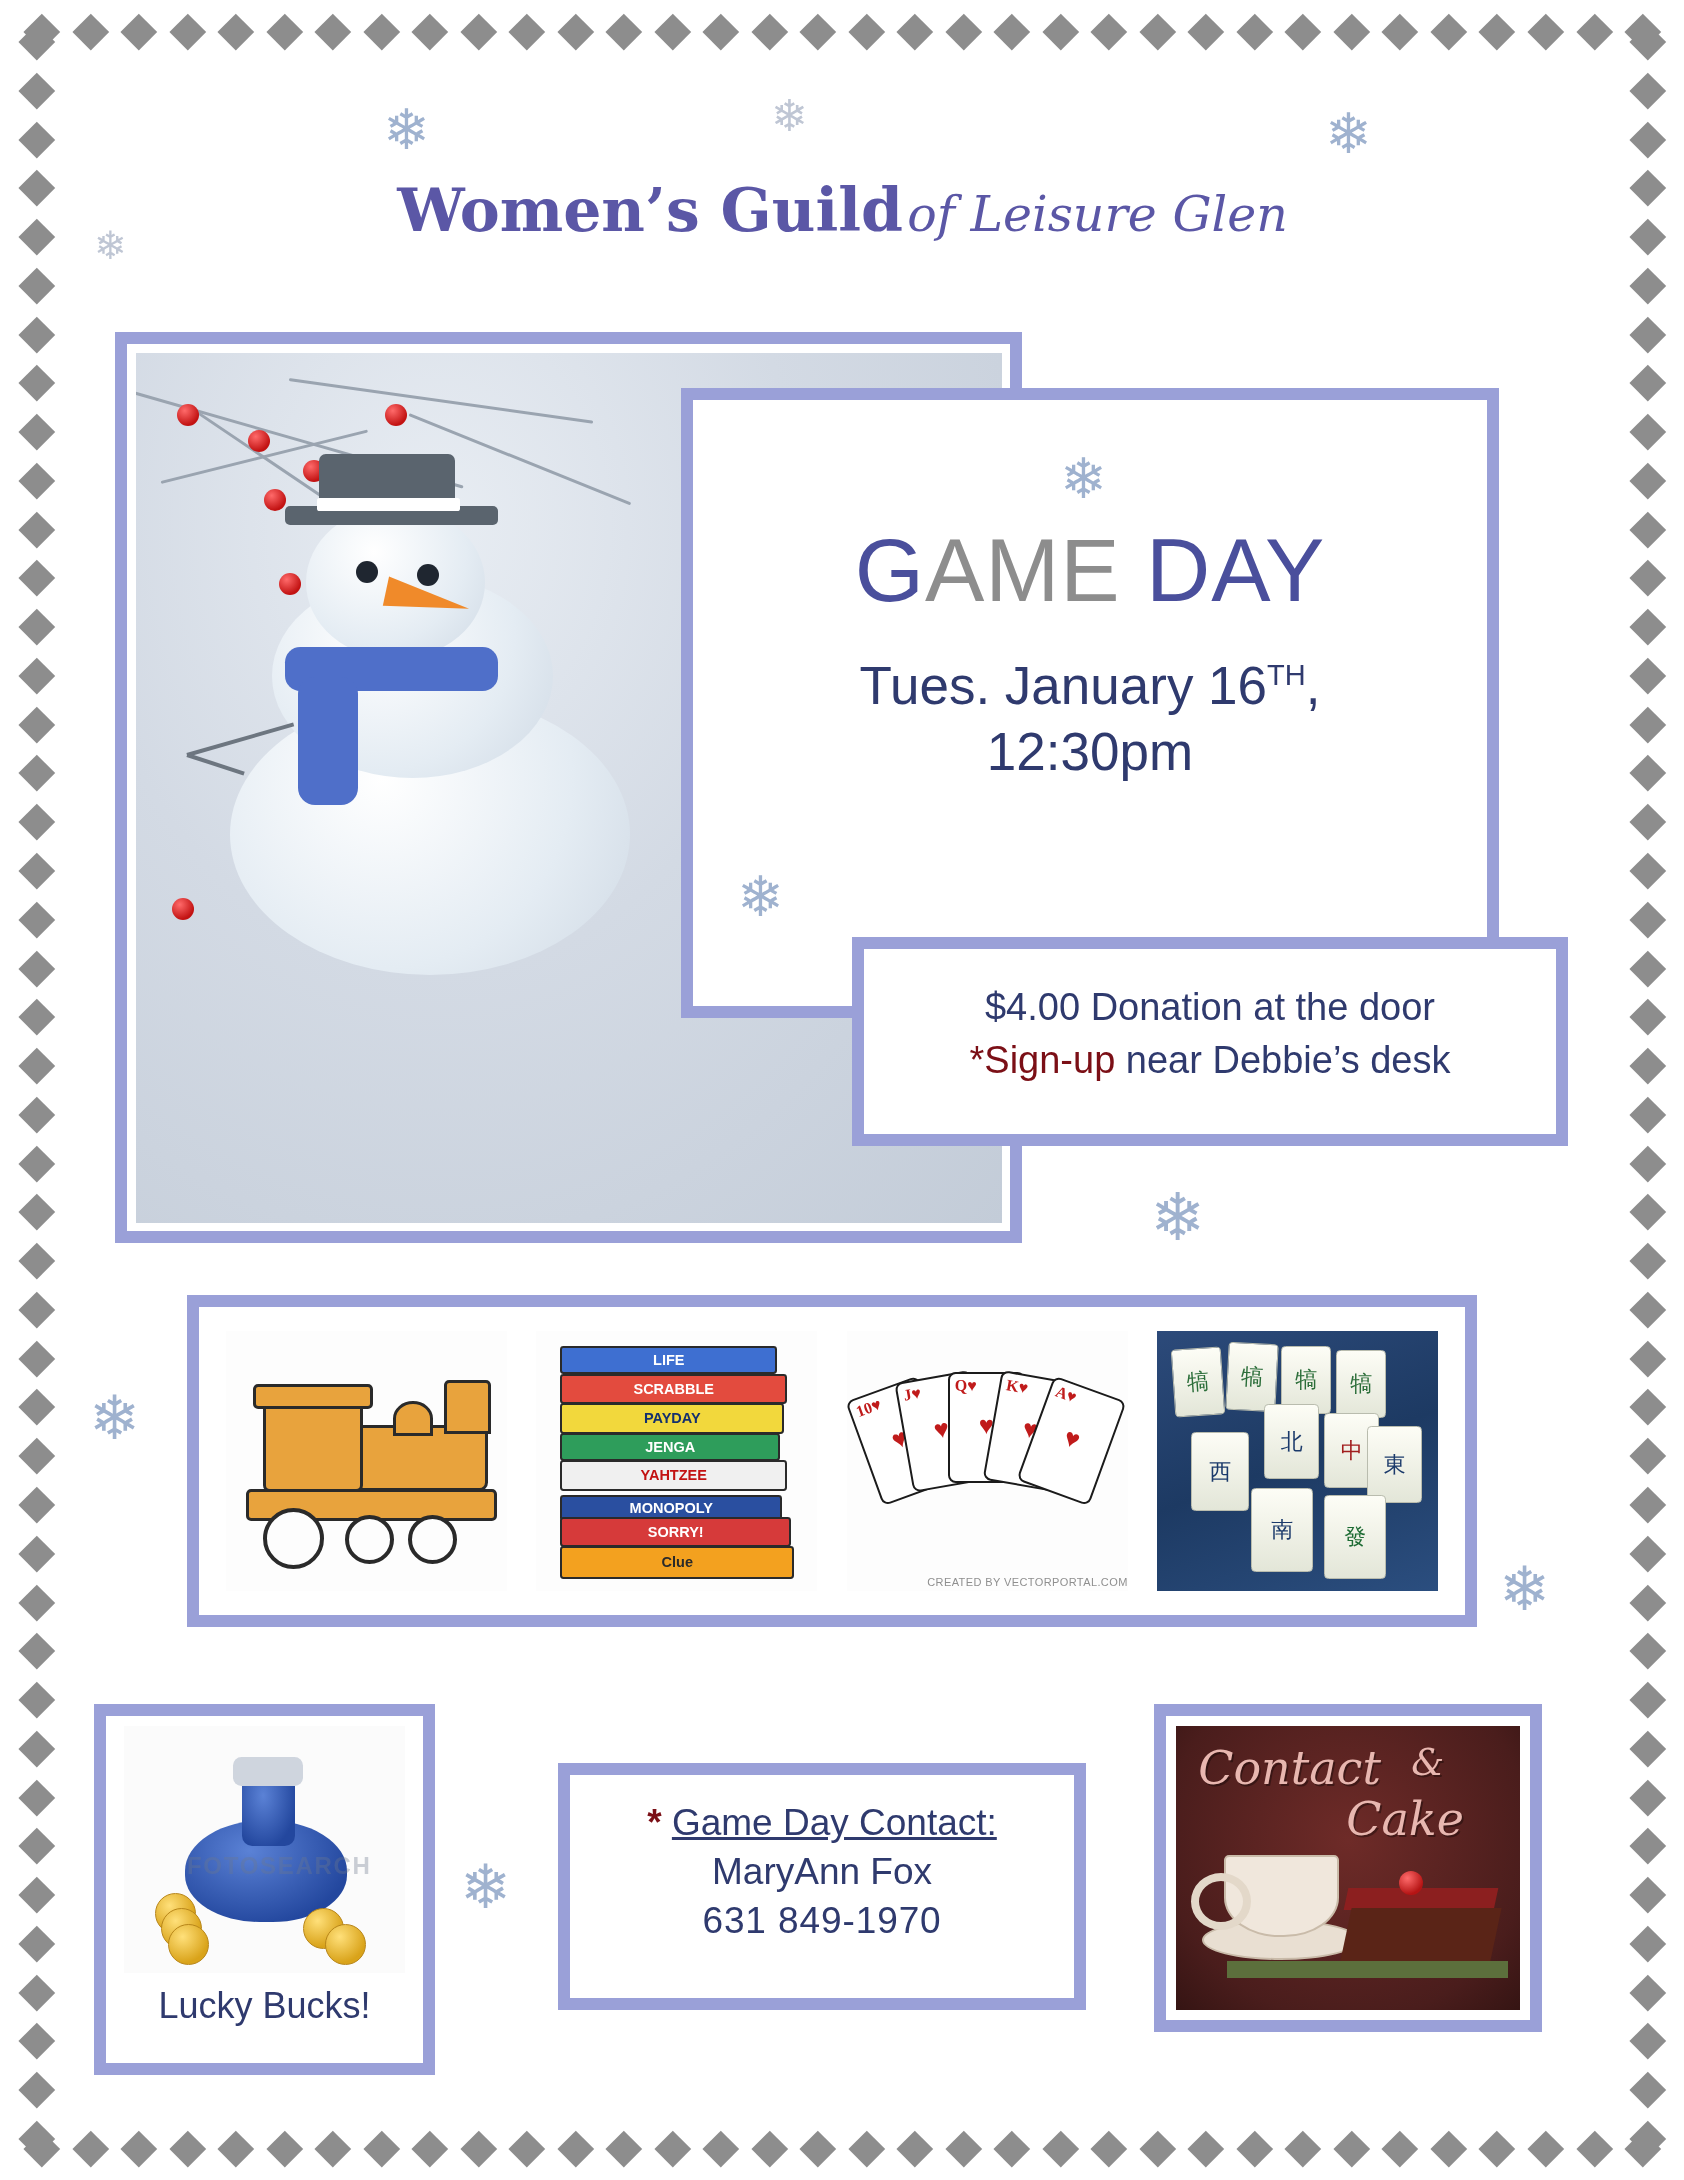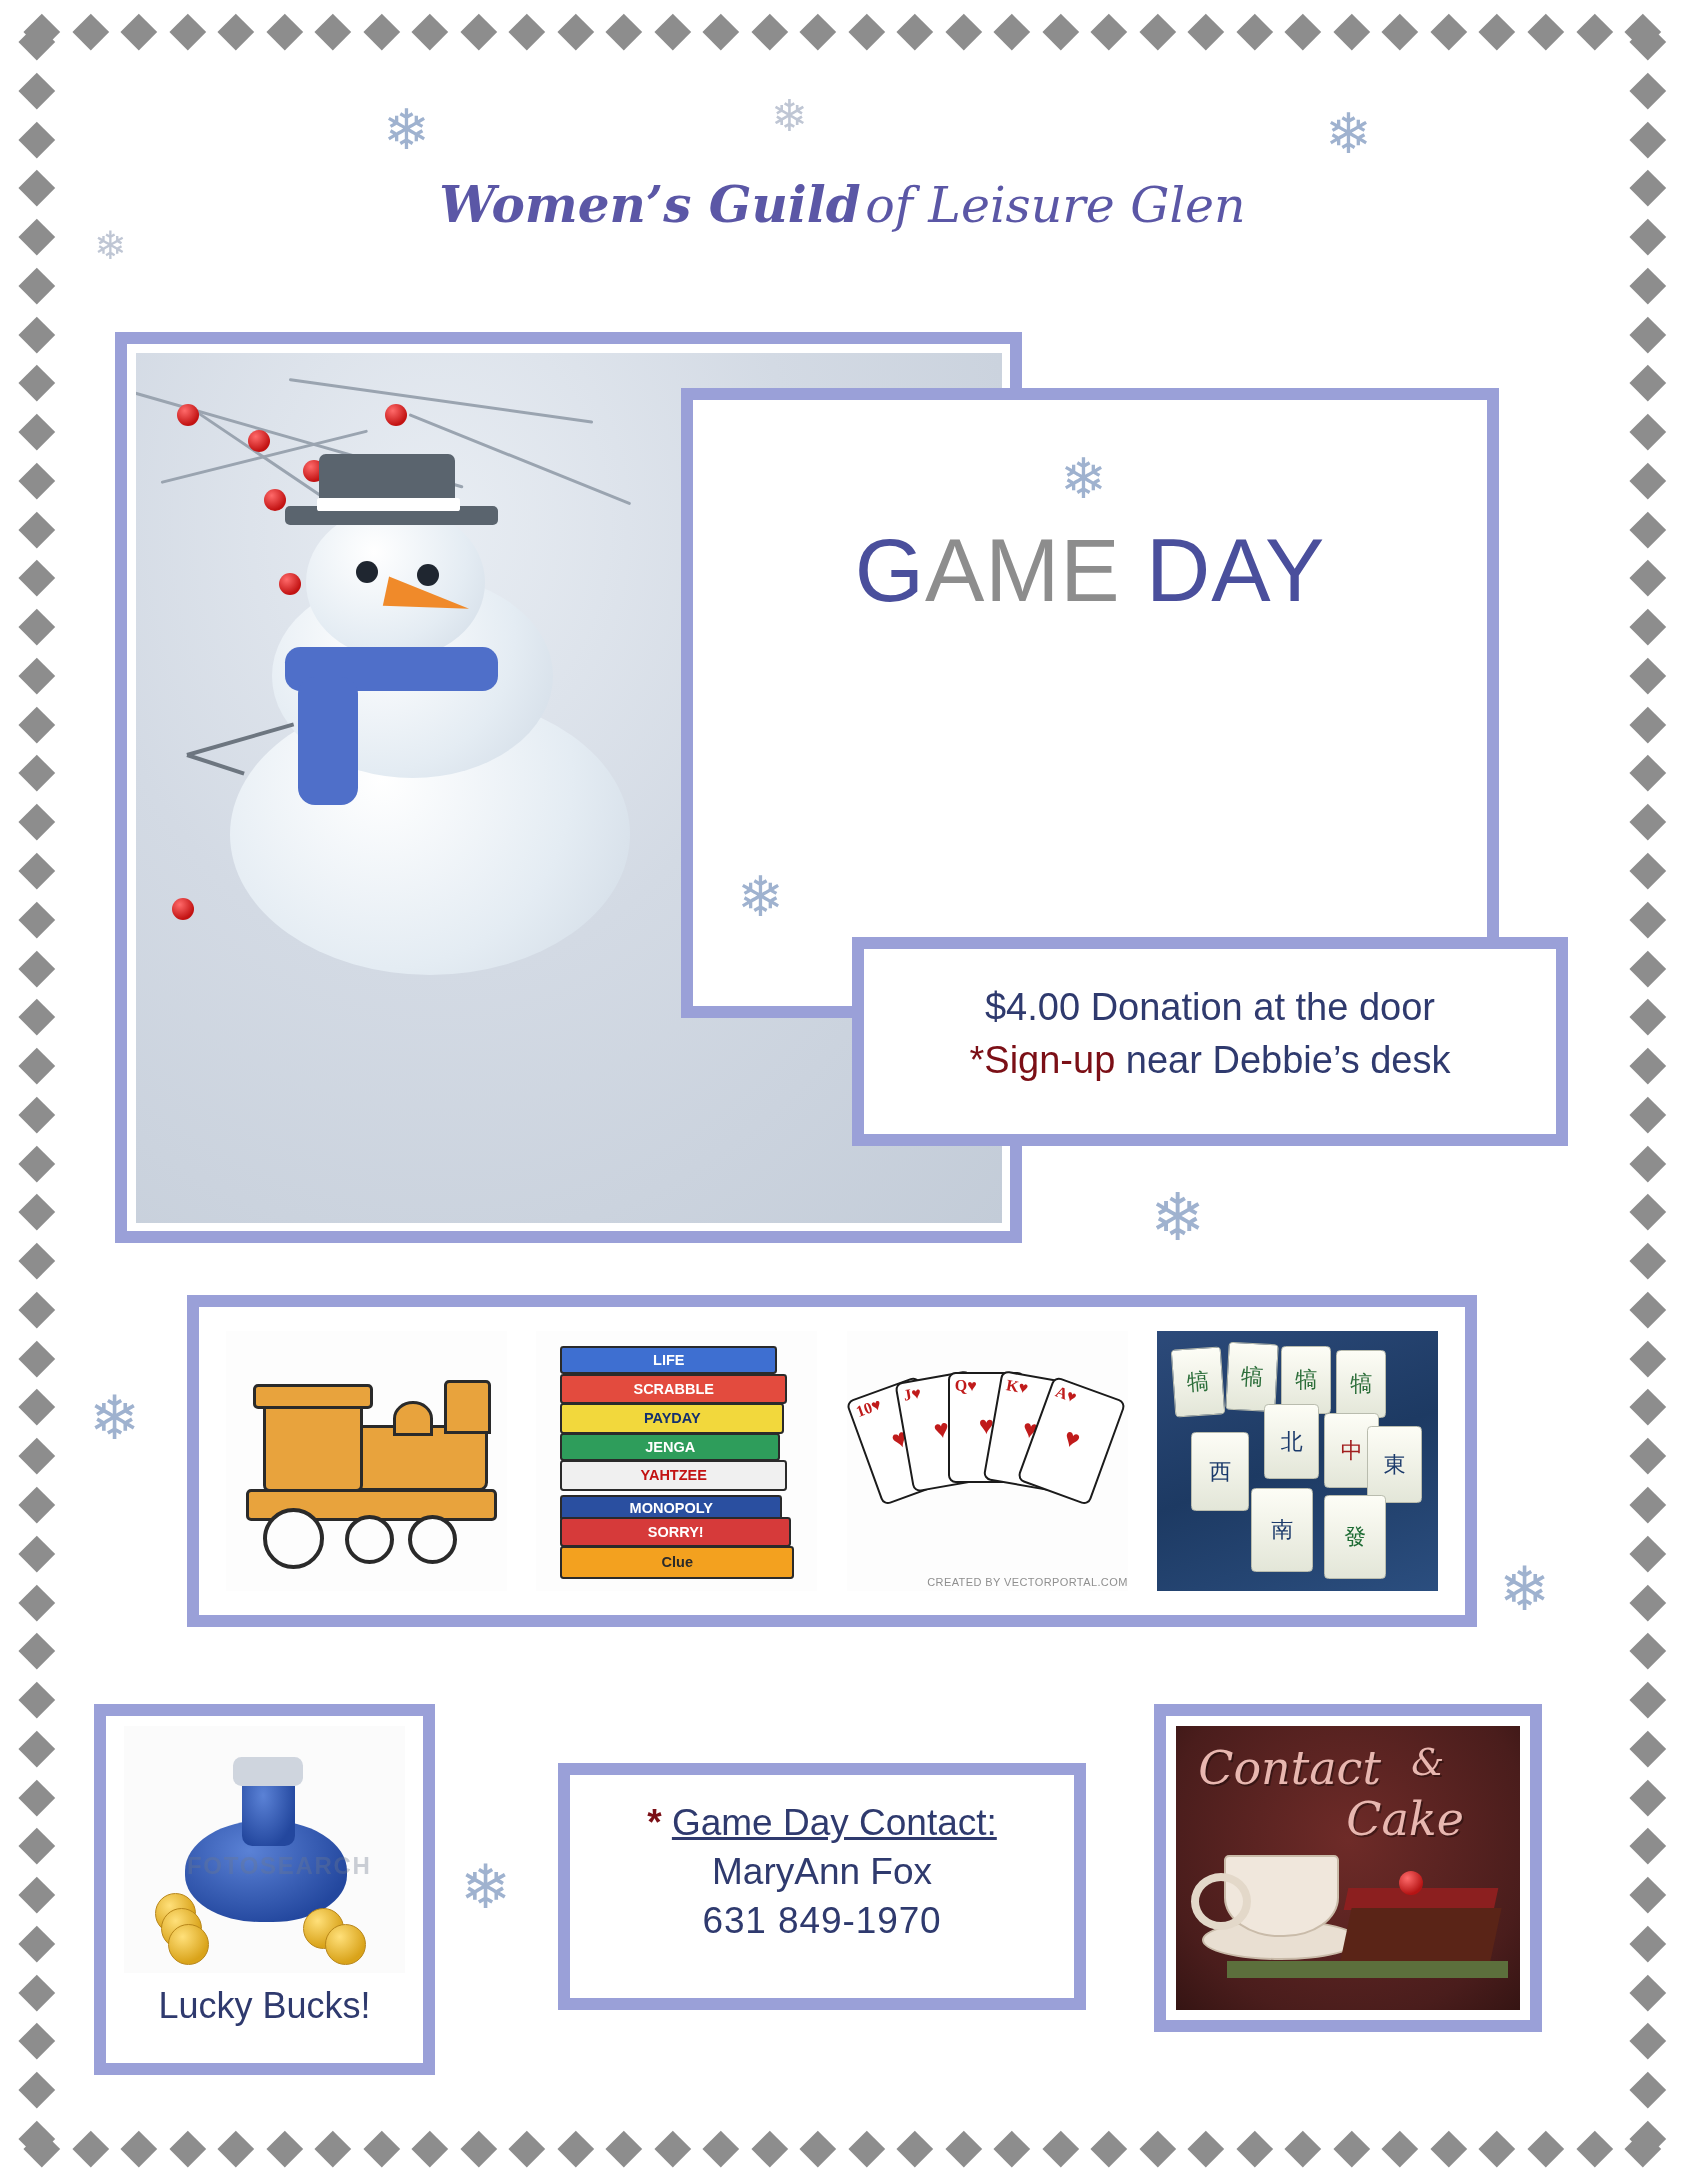--- a/index.html
+++ b/index.html
@@ -53,23 +53,22 @@
     position: absolute;
     top: 175px;
     left: 0;
     width: 100%;
     text-align: center;
     color: #5b57a6;
     font-family: "DejaVu Serif", serif;
     white-space: nowrap;
   }
   .title .big {
-    font-size: 50px;
+    font-size: 60px;
     font-weight: bold;
-    font-style: italic;
     letter-spacing: 0px;
   }
   .title .small {
     font-size: 49px;
     font-style: italic;
     font-weight: normal;
   }
 
   
   .frame {
@@ -622,20 +621,24 @@
       <div class="eye" style="left:281px; top:211px;"></div>
       <div class="nose" style="left:249px; top:232px;"></div>
       <div class="scarf" style="left:149px; top:294px; width:213px; height:44px;"></div>
       <div class="scarf" style="left:162px; top:324px; width:60px; height:128px; border-radius:17px;"></div>
     </div>
   </div>
 
   <div class="frame gameday-card">
     <div class="gd-title">
       <span class="purple">G</span><span class="grey">AME</span><span class="purple"> D</span><span class="purple">AY</span>
+    </div>
+    <div class="gd-date">
+      <span>Tues. January 16</span><sup>TH</sup><span>,</span>
+      <div>12:30pm</div>
     </div>
   </div>
 
   <div class="frame donation-card">
     <div class="don-line1">$4.00 Donation at the door</div>
     <div class="don-line2">
       <span class="red">*</span><span class="red">Sign-up</span><span> near Debbie’s desk</span>
     </div>
   </div>
 

